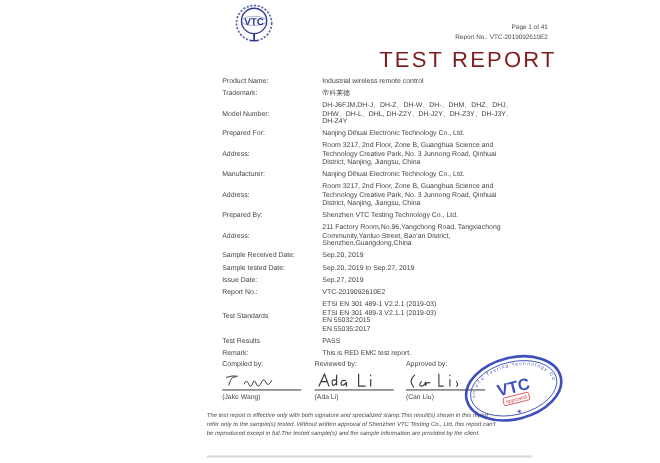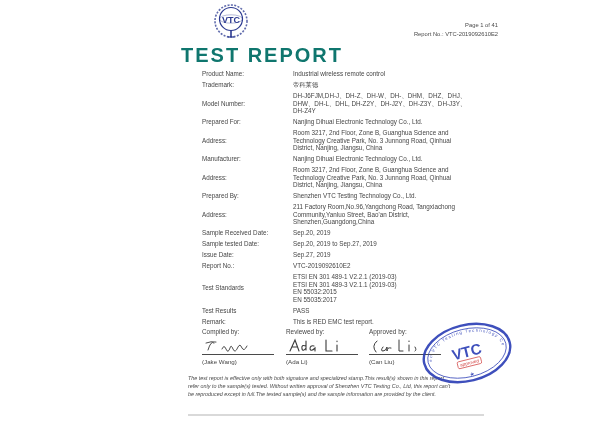--- a/index.html
+++ b/index.html
@@ -5,22 +5,22 @@
   html,body{margin:0;padding:0;background:#ffffff;}
   .page{position:relative;width:600px;height:421px;background:#ffffff;overflow:hidden;
         font-family:"Liberation Sans", sans-serif;color:#454545;margin-left:36px;}
 
   
   .logo{position:absolute;left:174px;top:2px;width:42px;height:42px;}
   .hdr-right{position:absolute;top:21px;right:138px;text-align:right;
              font-size:5.8px;line-height:1.55;color:#4a4a4a;}
 
   
-  .title{position:absolute;top:44px;left:145px;width:325px;text-align:left;
-         font-size:20px;font-weight:700;letter-spacing:2px;color:#0f766e;}
+  .title{position:absolute;top:44px;left:145px;width:325px;text-align:right;
+         font-size:20px;font-weight:400;letter-spacing:2px;color:#7f1d1d;}
 
   
   .fields{position:absolute;top:70px;left:166px;width:296px;}
   .row{display:flex;align-items:center;margin-bottom:3.5px;}
   .flabel{flex:none;width:91px;font-size:6.3px;line-height:7.5px;}
   .fvalue{flex:1;font-size:6.3px;line-height:7.5px;white-space:pre-line;}
 
   
   .sigs{position:absolute;top:328px;left:166px;width:300px;height:48px;}
   .sig-col{position:absolute;top:0;width:76px;}

